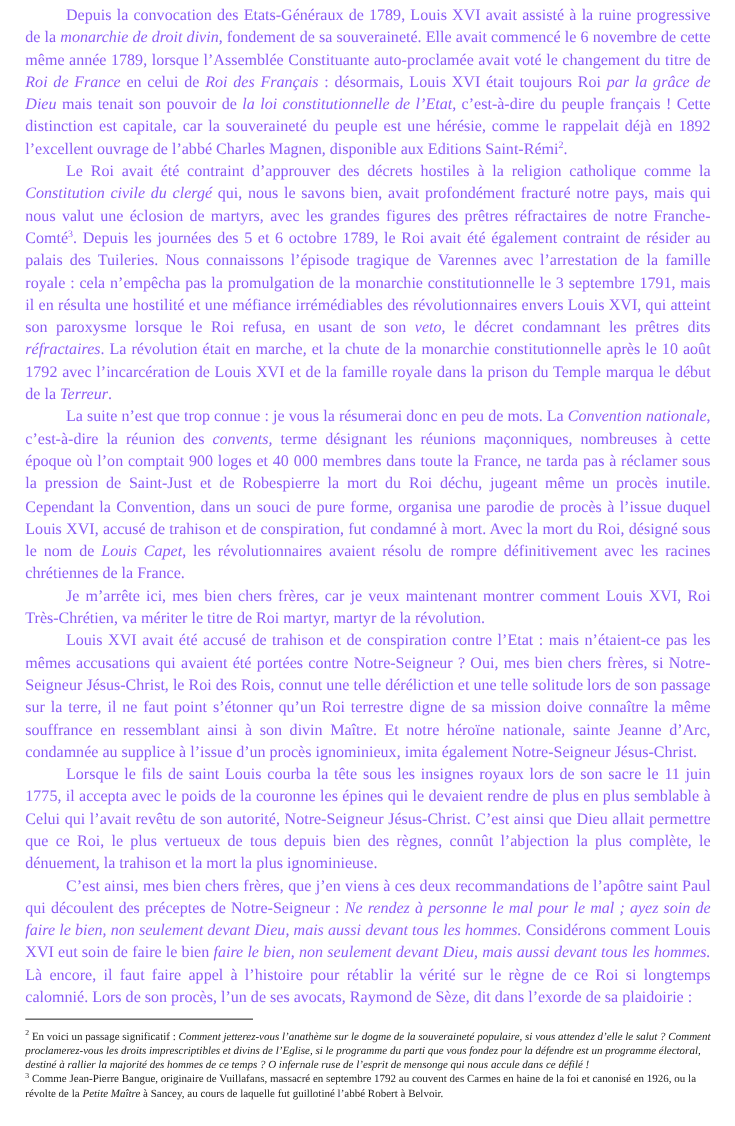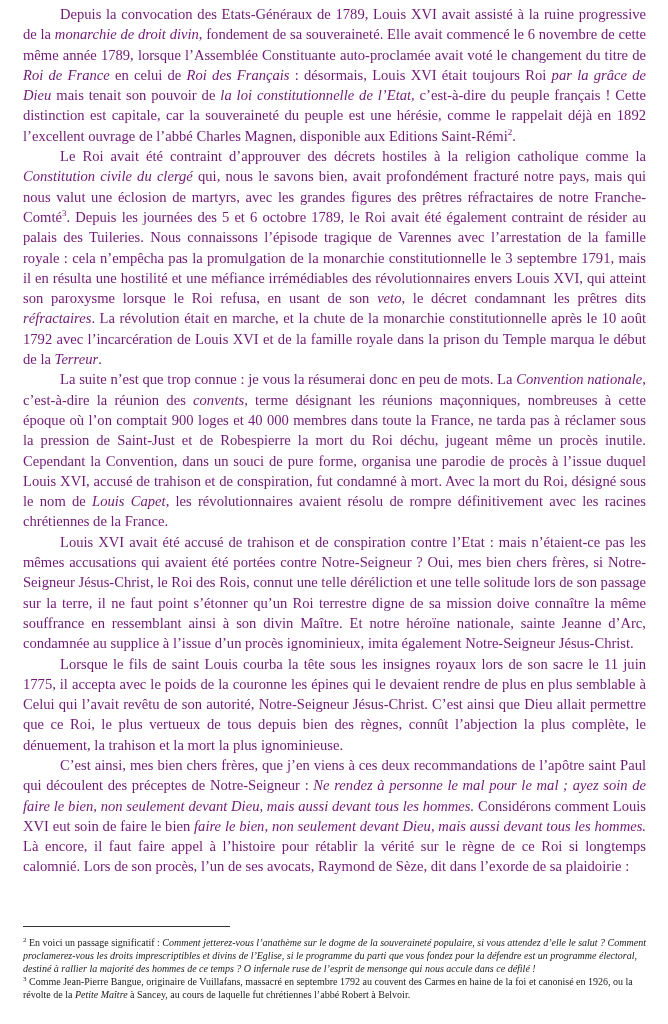--- a/index.html
+++ b/index.html
@@ -1,20 +1,20 @@
 <!DOCTYPE html>
 <html><head>
   <meta charset="utf-8">
   <style>
     html, body { margin: 0; padding: 0; background: #ffffff; }
     body { width: 668px; height: 1024px; overflow: hidden; position: relative; }
     .page {
       position: absolute; left: 23px; top: 4px; width: 623px;
       font-family: "Liberation Serif", "DejaVu Serif", serif;
-      color: #701a75;
+      color: #8b5cf6;
     }
     .body-text { font-size: 14.6px; line-height: 20.3px; }
     .para { margin: 0; text-align: justify; text-indent: 37px; hyphens: manual; }
     .para.quote { padding-left: 8px; padding-right: 6px; text-indent: 30px; font-style: italic; }
     .para .it { font-style: italic; }
     .para sup { font-size: 0.62em; line-height: 0; vertical-align: super; }
     .footnote-rule {
       position: absolute; left: 23px; top: 926px; width: 207px; height: 0;
       border-top: 1px solid #333333;
     }
@@ -28,24 +28,25 @@
     .fn sup { font-size: 0.7em; line-height: 0; vertical-align: super; }
   </style>
 </head>
 <body>
 
 <div class="page body-text">
   <div>
       <p class="para"><span>Depuis la convocation des Etats-Généraux de 1789, Louis XVI avait assisté à la ruine progressive de la </span><span class="it">monarchie de droit divin</span><span>, fondement de sa souveraineté. Elle avait commencé le 6 novembre de cette même année 1789, lorsque l’Assemblée Constituante auto-proclamée avait voté le changement du titre de </span><span class="it">Roi de France</span><span> en celui de </span><span class="it">Roi des Français</span><span> : désormais, Louis XVI était toujours Roi </span><span class="it">par la grâce de Dieu</span><span> mais tenait son pouvoir de </span><span class="it">la loi constitutionnelle de l’Etat,</span><span> c’est-à-dire du peuple français ! Cette distinction est capitale, car la souveraineté du peuple est une hérésie, comme le rappelait déjà en 1892 l’excellent ouvrage de l’abbé Charles Magnen, disponible aux Editions Saint-Rémi</span><sup>2</sup><span>.</span></p>
       <p class="para"><span> Le Roi avait été contraint d’approuver des décrets hostiles à la religion catholique comme la </span><span class="it">Constitution civile du clergé</span><span> qui, nous le savons bien, avait profondément fracturé notre pays, mais qui nous valut une éclosion de martyrs, avec les grandes figures des prêtres réfractaires de notre Franche-Comté</span><sup>3</sup><span>. Depuis les journées des 5 et 6 octobre 1789, le Roi avait été également contraint de résider au palais des Tuileries. Nous connaissons l’épisode tragique de Varennes avec l’arrestation de la famille royale : cela n’empêcha pas la promulgation de la monarchie constitutionnelle le 3 septembre 1791, mais il en résulta une hostilité et une méfiance irrémédiables des révolutionnaires envers Louis XVI, qui atteint son paroxysme lorsque le Roi refusa, en usant de son </span><span class="it">veto</span><span>, le décret condamnant les prêtres dits </span><span class="it">réfractaires</span><span>. La révolution était en marche, et la chute de la monarchie constitutionnelle après le 10 août 1792 avec l’incarcération de Louis XVI et de la famille royale dans la prison du Temple marqua le début de la </span><span class="it">Terreur</span><span>.</span></p>
       <p class="para"><span>La suite n’est que trop connue : je vous la résumerai donc en peu de mots. La </span><span class="it">Convention nationale</span><span>, c’est-à-dire la réunion des </span><span class="it">convents,</span><span> terme désignant les réunions maçonniques, nombreuses à cette époque où l’on comptait 900 loges et 40 000 membres dans toute la France, ne tarda pas à réclamer sous la pression de Saint-Just et de Robespierre la mort du Roi déchu, jugeant même un procès inutile. Cependant la Convention, dans un souci de pure forme, organisa une parodie de procès à l’issue duquel Louis XVI, accusé de trahison et de conspiration, fut condamné à mort. Avec la mort du Roi, désigné sous le nom de </span><span class="it">Louis Capet</span><span>, les révolution­naires avaient résolu de rompre définitivement avec les racines chrétiennes de la France.</span></p>
+      <p class="para"><span>Je m’arrête ici, mes bien chers frères, car je veux maintenant montrer comment Louis XVI, Roi Très-Chrétien, va mériter le titre de Roi martyr, martyr de la révolution.</span></p>
       <p class="para"><span>Louis XVI avait été accusé de trahison et de conspiration contre l’Etat : mais n’étaient-ce pas les mêmes accusations qui avaient été portées contre Notre-Seigneur ? Oui, mes bien chers frères, si Notre-Seigneur Jésus-Christ, le Roi des Rois, connut une telle déréliction et une telle solitude lors de son passage sur la terre, il ne faut point s’étonner qu’un Roi terrestre digne de sa mission doive connaître la même souffrance en ressemblant ainsi à son divin Maître. Et notre héroïne nationale, sainte Jeanne d’Arc, condamnée au supplice à l’issue d’un procès ignominieux, imita également Notre-Seigneur Jésus-Christ.</span></p>
       <p class="para"><span>Lorsque le fils de saint Louis courba la tête sous les insignes royaux lors de son sacre le 11 juin 1775, il accepta avec le poids de la couronne les épines qui le devaient rendre de plus en plus semblable à Celui qui l’avait revêtu de son autorité, Notre-Seigneur Jésus-Christ. C’est ainsi que Dieu allait permettre que ce Roi, le plus vertueux de tous depuis bien des règnes, connût l’abjection la plus complète, le dénuement, la trahison et la mort la plus ignominieuse.</span></p>
       <p class="para"><span>C’est ainsi, mes bien chers frères, que j’en viens à ces deux recommandations de l’apôtre saint Paul qui découlent des préceptes de Notre-Seigneur : </span><span class="it">Ne rendez à personne le mal pour le mal ; ayez soin de faire le bien, non seulement devant Dieu, mais aussi devant tous les hommes.</span><span> Considérons comment Louis XVI eut soin de faire le bien </span><span class="it">faire le bien, non seulement devant Dieu, mais aussi devant tous les hommes.</span><span> Là encore, il faut faire appel à l’histoire pour rétablir la vérité sur le règne de ce Roi si longtemps calomnié. Lors de son procès, l’un de ses avocats, Raymond de Sèze, dit dans l’exorde de sa plaidoirie :</span></p>
     </div>
 </div>
 
 <div class="footnote-rule"></div>
 
 <div class="footnotes">
     <p class="fn"><sup>2</sup><span> En voici un passage significatif : </span><span class="it">Comment jetterez-vous l’anathème sur le dogme de la souveraineté populaire, si vous attendez d’elle le salut ? Comment proclamerez-vous les droits imprescriptibles et divins de l’Eglise, si le programme du parti que vous fondez pour la défendre est un programme électoral, destiné à rallier la majorité des hommes de ce temps ?  O infernale ruse de l’esprit de mensonge qui nous accule dans ce défilé !</span></p>
-    <p class="fn"><sup>3</sup><span> Comme Jean-Pierre Bangue, originaire de Vuillafans, massacré en septembre 1792 au couvent des Carmes en haine de la foi et canonisé en 1926, ou la révolte de la </span><span class="it">Petite Maître</span><span> à Sancey, au cours de laquelle fut chrétiennes l’abbé Robert à Belvoir.</span></p>
+    <p class="fn"><sup>3</sup><span> Comme Jean-Pierre Bangue, originaire de Vuillafans, massacré en septembre 1792 au couvent des Carmes en haine de la foi et canonisé en 1926, ou la révolte de la </span><span class="it">Petite Maître</span><span> à Sancey, au cours de laquelle fut guillotiné l’abbé Robert à Belvoir.</span></p>
   </div>
 
 </body></html>

